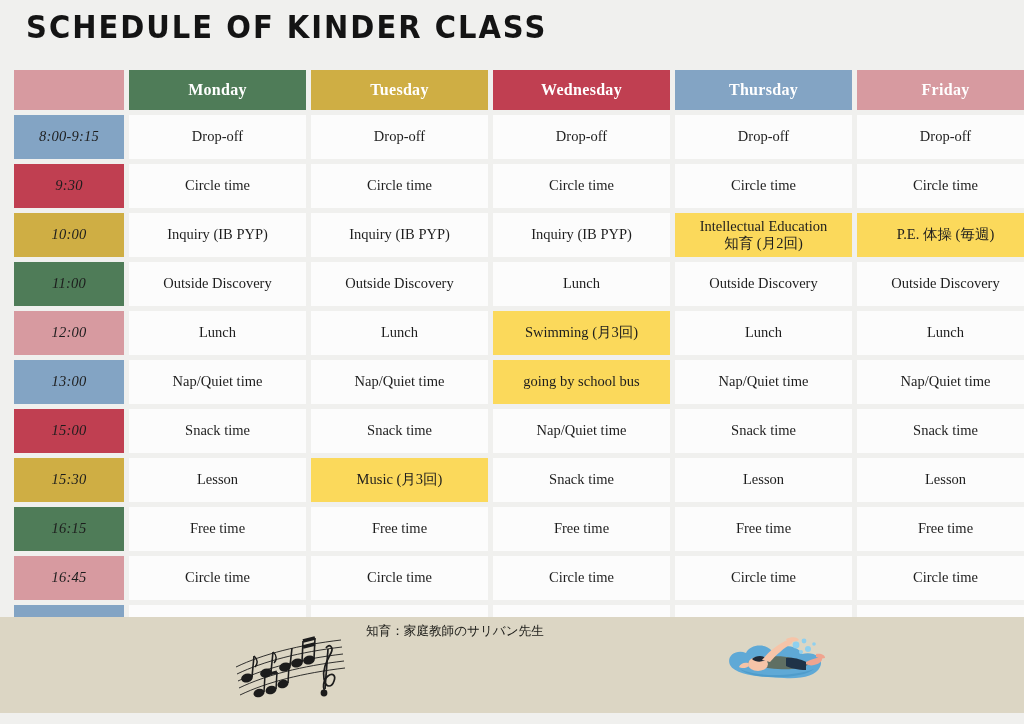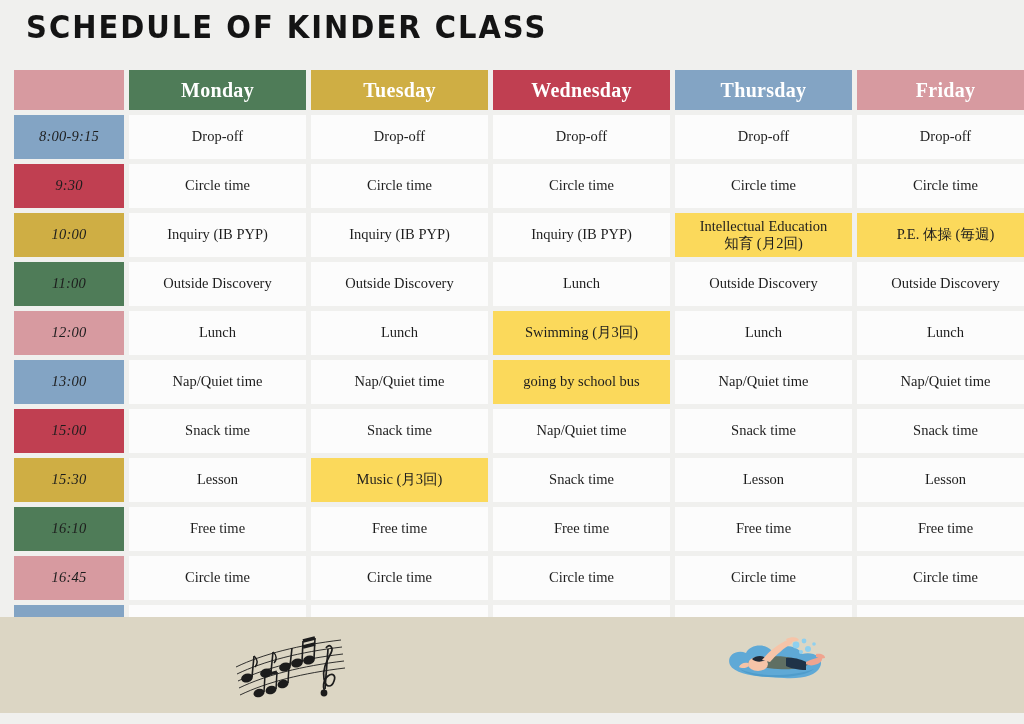--- a/index.html
+++ b/index.html
@@ -52,21 +52,21 @@
     vertical-align: middle;
     font-size: 14.5px;
     color: #1d1d1d;
     line-height: 1.18;
     background: #fcfcfc;
   }
 
   
   .hdr {
     height: 38px;
-    font-size: 20px;
+    font-size: 16px;
     color: #ffffff;
     letter-spacing: .3px;
   }
   .hdr-blank { background: #d79aa0 !important; }
   .hdr-mon   { background: #4f7c58 !important; }
   .hdr-tue   { background: #cfae44 !important; margin-top: 20px; }
   .hdr-wed   { background: #c03f51 !important; }
   .hdr-thu   { background: #83a4c4 !important; }
   .hdr-fri   { background: #d79aa0 !important; }
 
@@ -207,21 +207,21 @@
       </tr>
       <tr>
         <td class="tcell t-gold">15:30</td>
         <td class="">Lesson</td>
         <td class="hl ">Music (月3回)</td>
         <td class="">Snack time</td>
         <td class="">Lesson</td>
         <td class="">Lesson</td>
       </tr>
       <tr>
-        <td class="tcell t-green">16:10</td>
+        <td class="tcell t-green">16:15</td>
         <td class="">Free time</td>
         <td class="">Free time</td>
         <td class="">Free time</td>
         <td class="">Free time</td>
         <td class="">Free time</td>
       </tr>
       <tr>
         <td class="tcell t-pink">16:45</td>
         <td class="">Circle time</td>
         <td class="">Circle time</td>
@@ -279,20 +279,21 @@
           <path d="M93,66 C89,61 90,53 95,49 C100,45 103,49 101,54
                    C99,60 93,62 91,52 C89,41 95,32 98,26
                    C101,20 96,16 93,21"></path>
           <path d="M95,22 L92,62"></path>
         </g>
         <circle cx="91" cy="66" r="3.4" fill="#1c1c1c"></circle>
       </svg>
     </span>
 
     <div id="footer-notes">
+      <span class="note-line">知育：家庭教師のサリバン先生</span>
     </div>
 
     <span id="swim-illustration">
       <svg width="108" height="58" viewBox="0 0 108 58" aria-hidden="true">
         <path d="M8,36 C4,27 14,20 24,24 C28,15 44,14 50,22
                  C58,14 76,16 80,25 C94,22 102,30 98,38
                  C94,47 80,50 62,49 C42,48 14,47 8,36 Z" fill="#5fa9d6"></path>
         <path d="M18,40 C34,48 70,48 92,40 C82,50 30,52 18,40 Z" fill="#4f9ccb"></path>
         <path d="M26,33 C36,27 58,26 70,29 C78,31 84,33 88,34
                  C84,39 70,41 56,40 C42,39 30,37 26,33 Z" fill="#5f6f63"></path>

